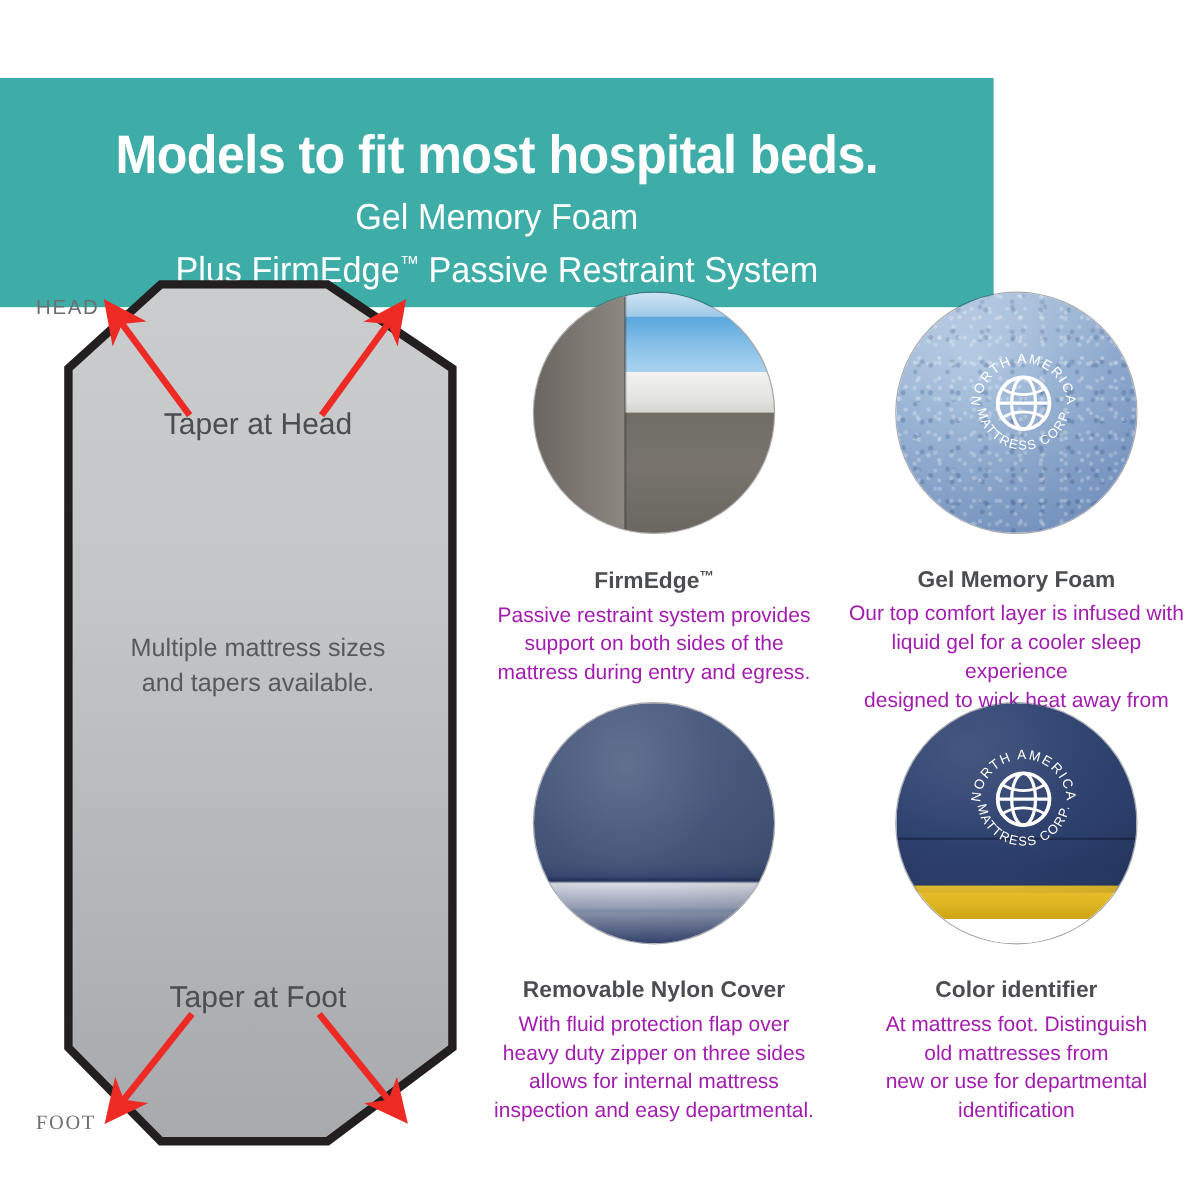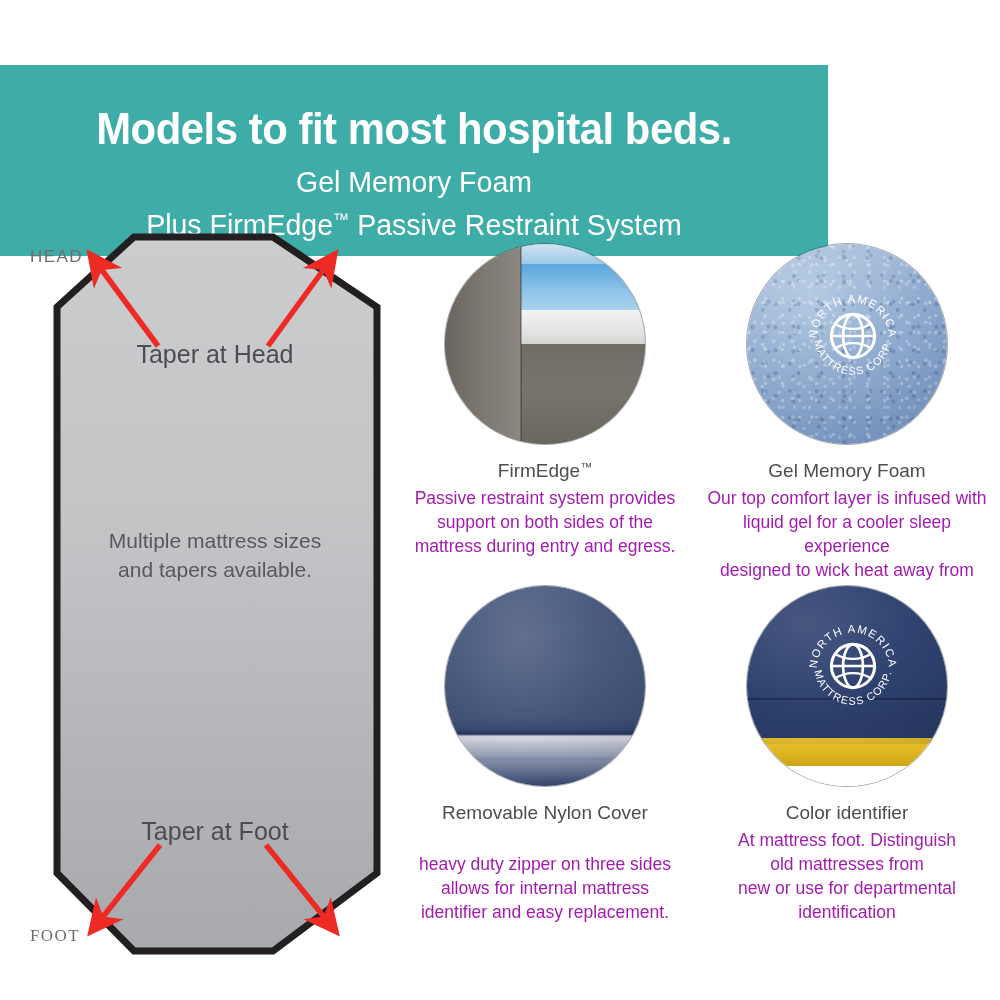--- a/index.html
+++ b/index.html
@@ -121,23 +121,23 @@
   .photo-circle {
     width: 200px;
     height: 200px;
     border-radius: 50%;
     margin: 0 auto;
     overflow: hidden;
     position: relative;
     box-shadow: 0 0 0 1px rgba(60,60,70,0.45);
   }
   .feature-title {
-    margin: 16px 0 0 0;
+    margin: 29px 0 0 0;
     font-size: 19px;
-    font-weight: normal;
+    font-weight: bold;
     color: #4b4d50;
     font-family: "Liberation Sans", sans-serif;
   }
   .feature-title .tm { font-size: 12px; vertical-align: 6px; }
   .feature-desc {
     margin: 4px 0 0 0;
     font-size: 17.5px;
     line-height: 24px;
     color: #a21caf;
     font-family: "Liberation Sans", sans-serif;
@@ -360,24 +360,24 @@
 
   <div class="feature" id="feature-nyloncover">
     <div class="photo-circle">
       <div class="ph-navy-base"></div>
       <div class="ph-navy-sheen"></div>
       <div class="ph-navy-fold"></div>
       <div class="ph-navy-fold2"></div>
     </div>
     <p class="feature-title">Removable Nylon Cover</p>
     <p class="feature-desc">
-      <br>
+      <span>With fluid protection flap over</span><br>
       <span>heavy duty zipper on three sides</span><br>
       <span>allows for internal mattress</span><br>
-      <span>identifier and easy replacement.</span>
+      <span>inspection and easy departmental.</span>
     </p>
   </div>
 
   <div class="feature" id="feature-coloridentifier">
     <div class="photo-circle">
       <div class="ph-ci-base"></div>
       <div class="ph-ci-seam"></div>
       <div class="ph-ci-gold"></div>
       <div class="ph-ci-white"></div>
       <div class="ph-ci-sheen"></div>

